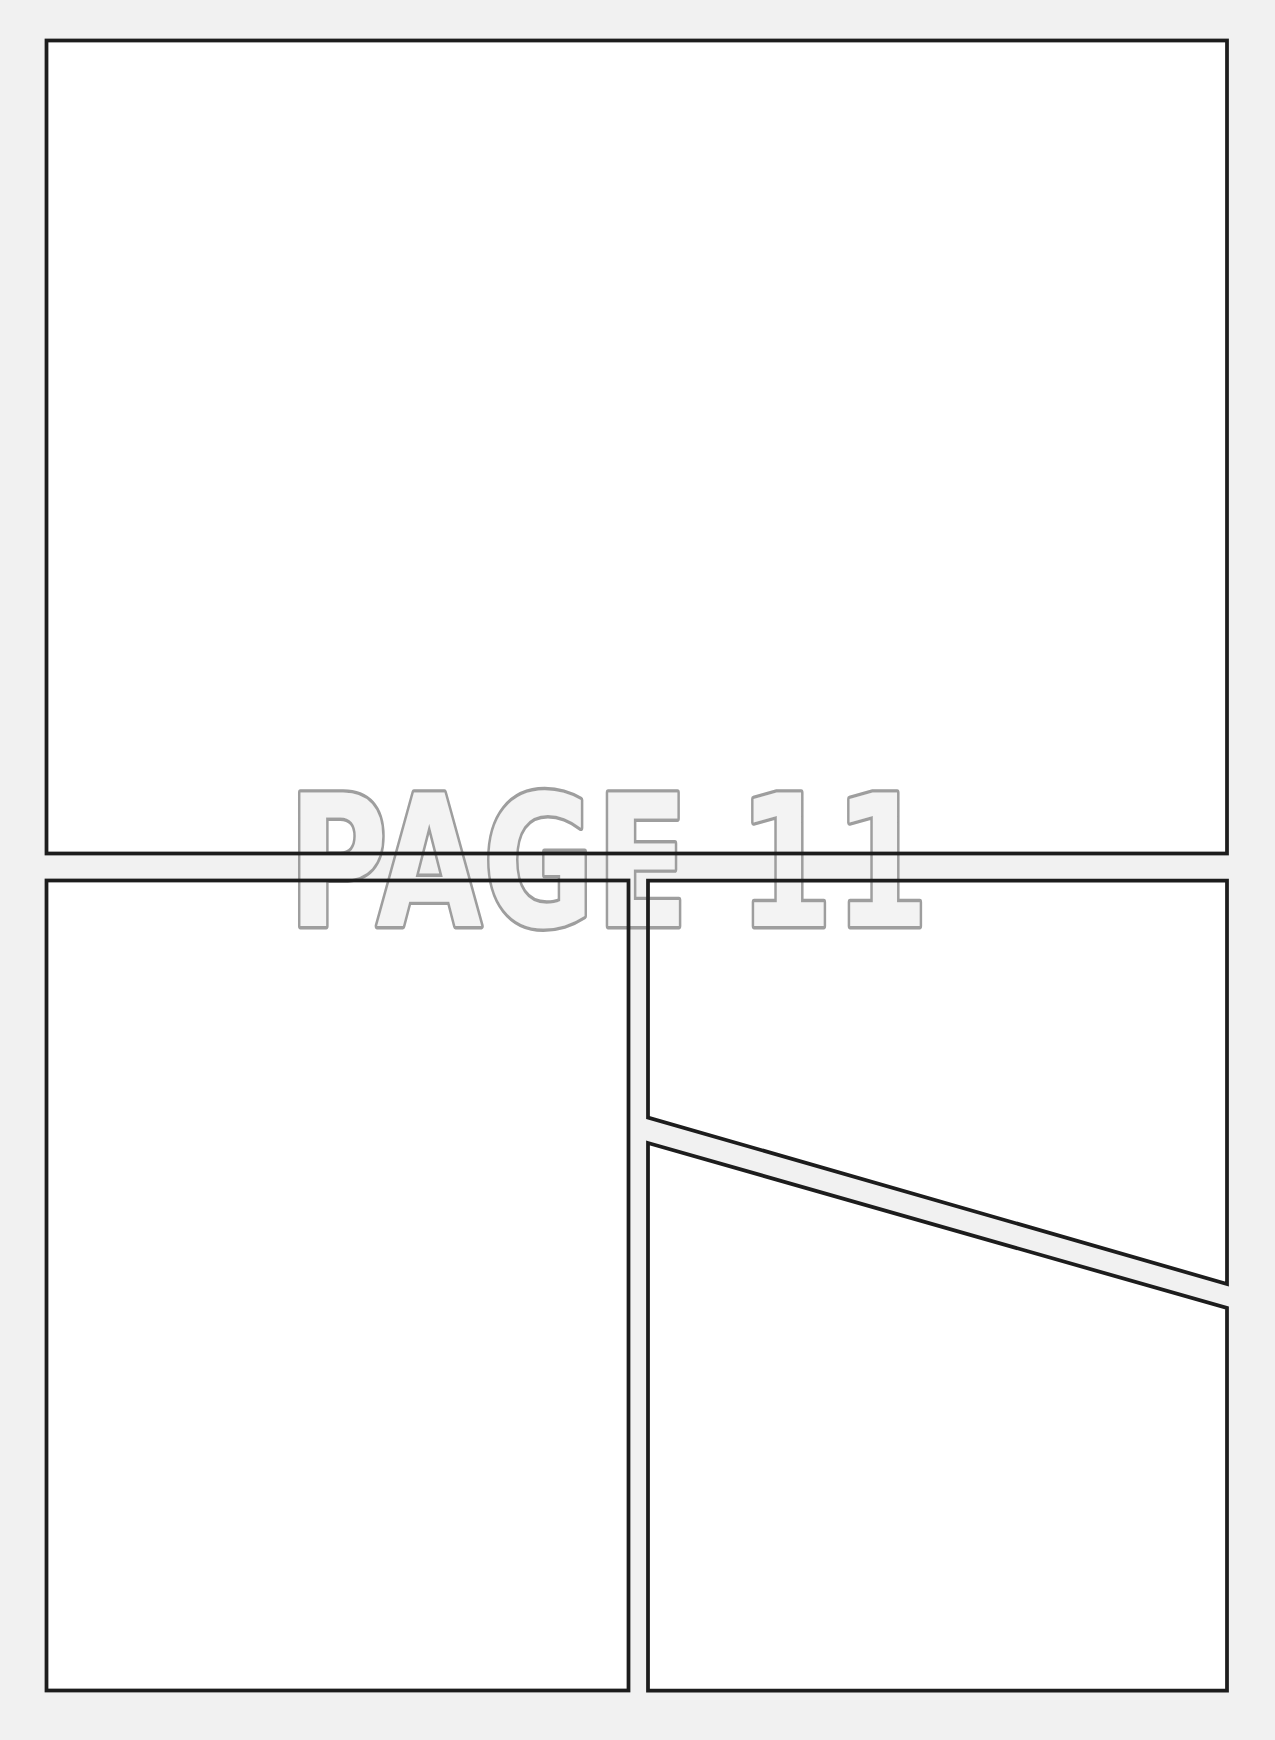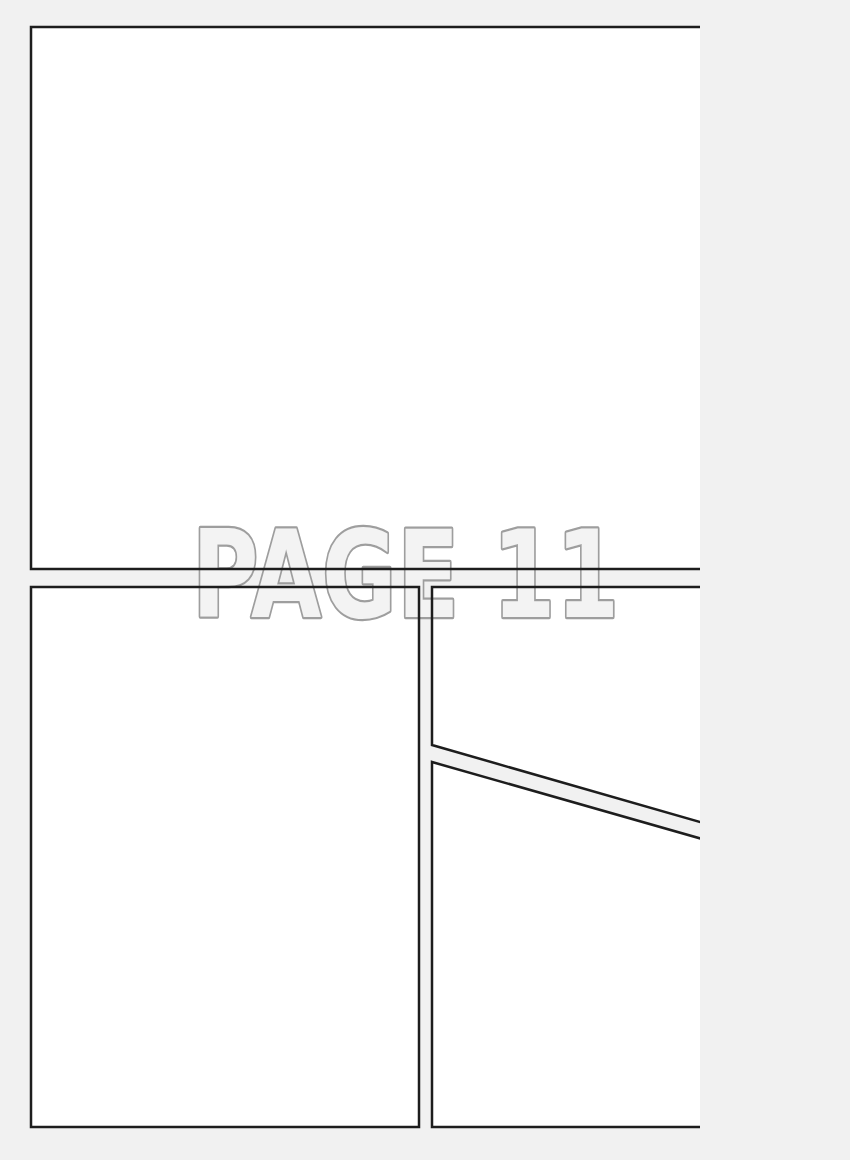--- a/index.html
+++ b/index.html
@@ -2,21 +2,21 @@
 <html style="--page_bg: #f1f1f1; --panel_fill: #ffffff; --panel_border: #1d1d1d; --watermark_fill: #f3f3f3; --watermark_stroke: #9e9e9e;"><head>
 <meta charset="utf-8">
 <style>
   html, body {
     margin: 0;
     padding: 0;
     background: var(--page_bg, #f1f1f1);
   }
   .page {
     position: relative;
-    width: 700px;
+    width: 850px;
     height: 1160px;
     background: var(--page_bg, #f1f1f1);
     overflow: hidden;
     font-family: "DejaVu Sans", "Liberation Sans", sans-serif;
   }
   svg.page-canvas {
     display: block;
     width: 850px;
     height: 1160px;
   }

